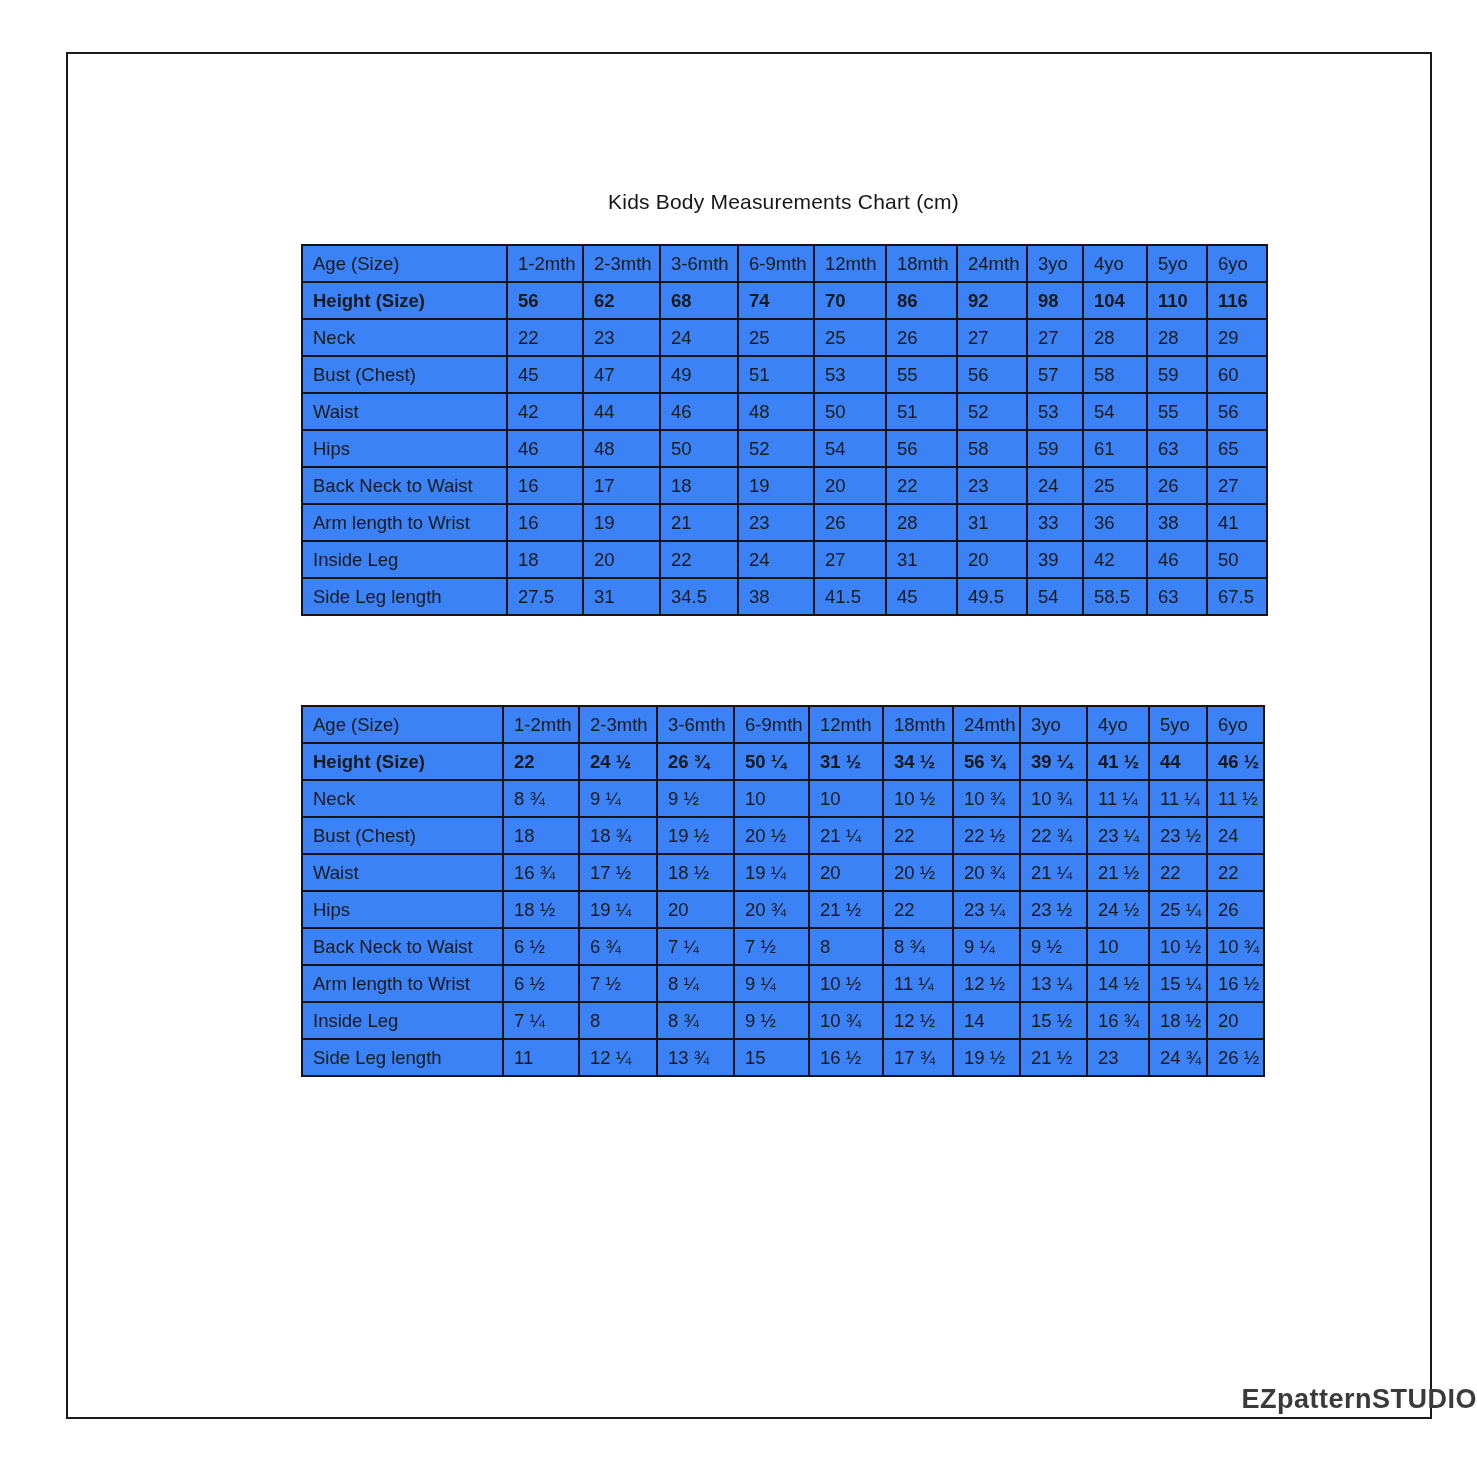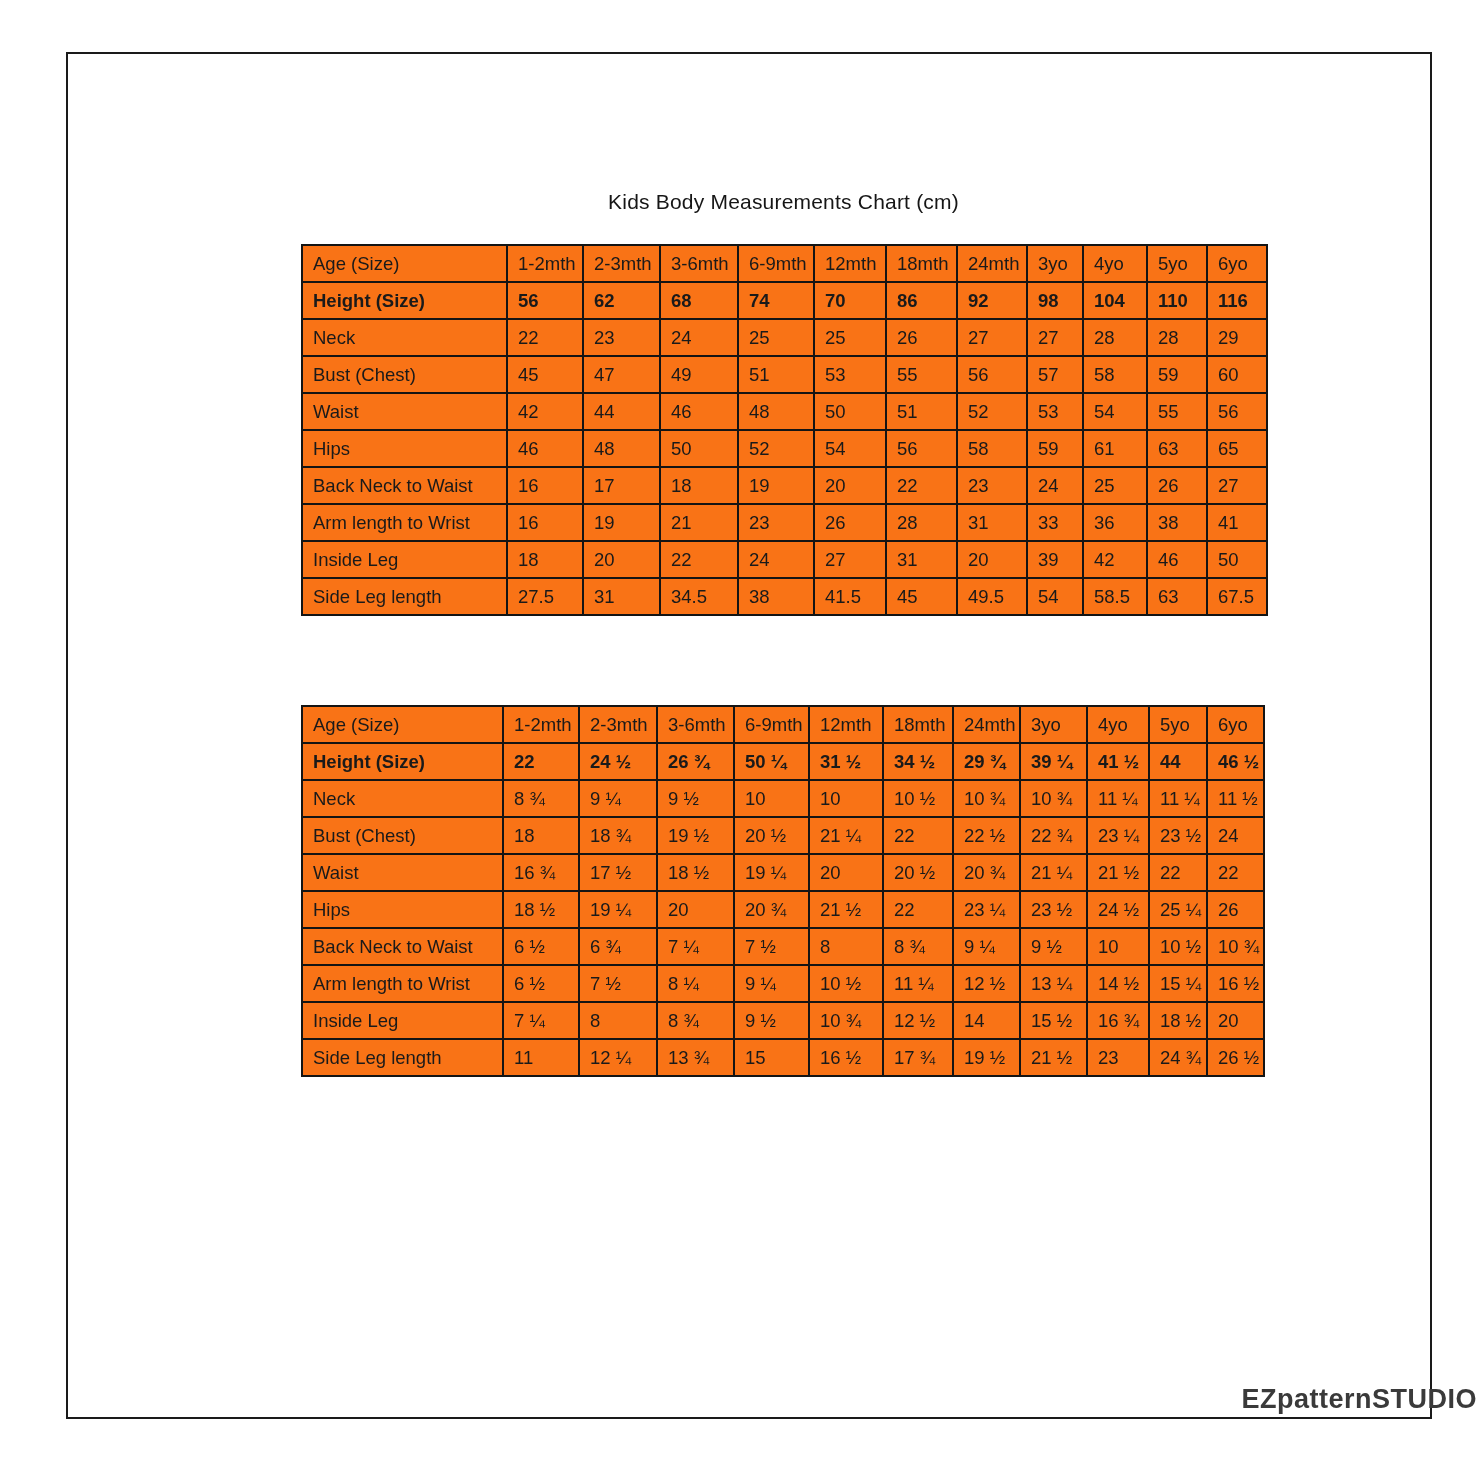--- a/index.html
+++ b/index.html
@@ -29,21 +29,21 @@
     font-weight: 500;
     line-height: 24px;
     text-align: center;
     letter-spacing: 0.2px;
     color: #161616;
   }
   .section-inch .chart-title { margin-bottom: 28px; }
   table.measurements-table {
     border-collapse: collapse;
     table-layout: fixed;
-    background: #f97316;
+    background: #3b82f6;
   }
   .measurements-table th,
   .measurements-table td {
     border: 2px solid #141414;
     height: 37px;
     padding: 0 2px 0 10px;
     font-size: 18.5px;
     font-weight: 400;
     text-align: left;
     vertical-align: middle;
@@ -264,21 +264,21 @@
             <th>6yo</th>
           </tr>
           <tr class="bold">
             <td>Height (Size)</td>
             <td>22</td>
             <td>24 ½</td>
             <td>26 ¾</td>
             <td>50 ¼</td>
             <td>31 ½</td>
             <td>34 ½</td>
-            <td>29 ¾</td>
+            <td>56 ¾</td>
             <td>39 ¼</td>
             <td>41 ½</td>
             <td>44</td>
             <td>46 ½</td>
           </tr>
           <tr>
             <td>Neck</td>
             <td>8 ¾</td>
             <td>9 ¼</td>
             <td>9 ½</td>

